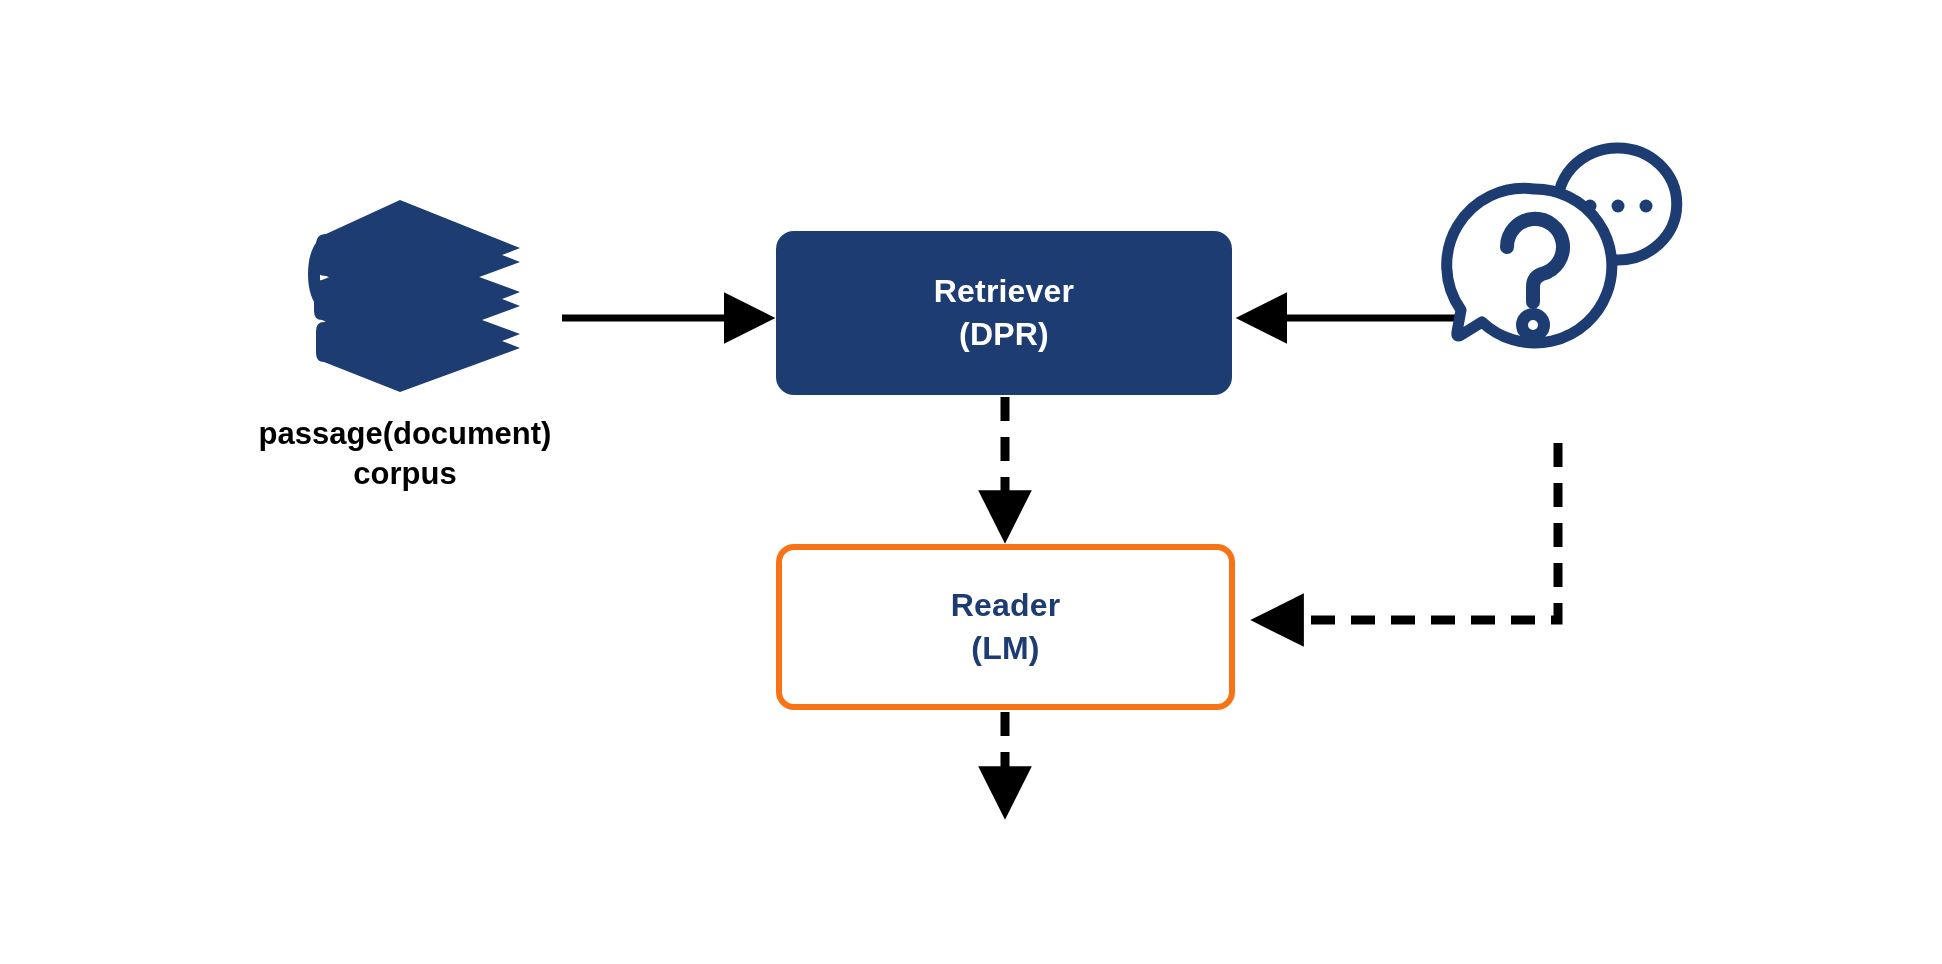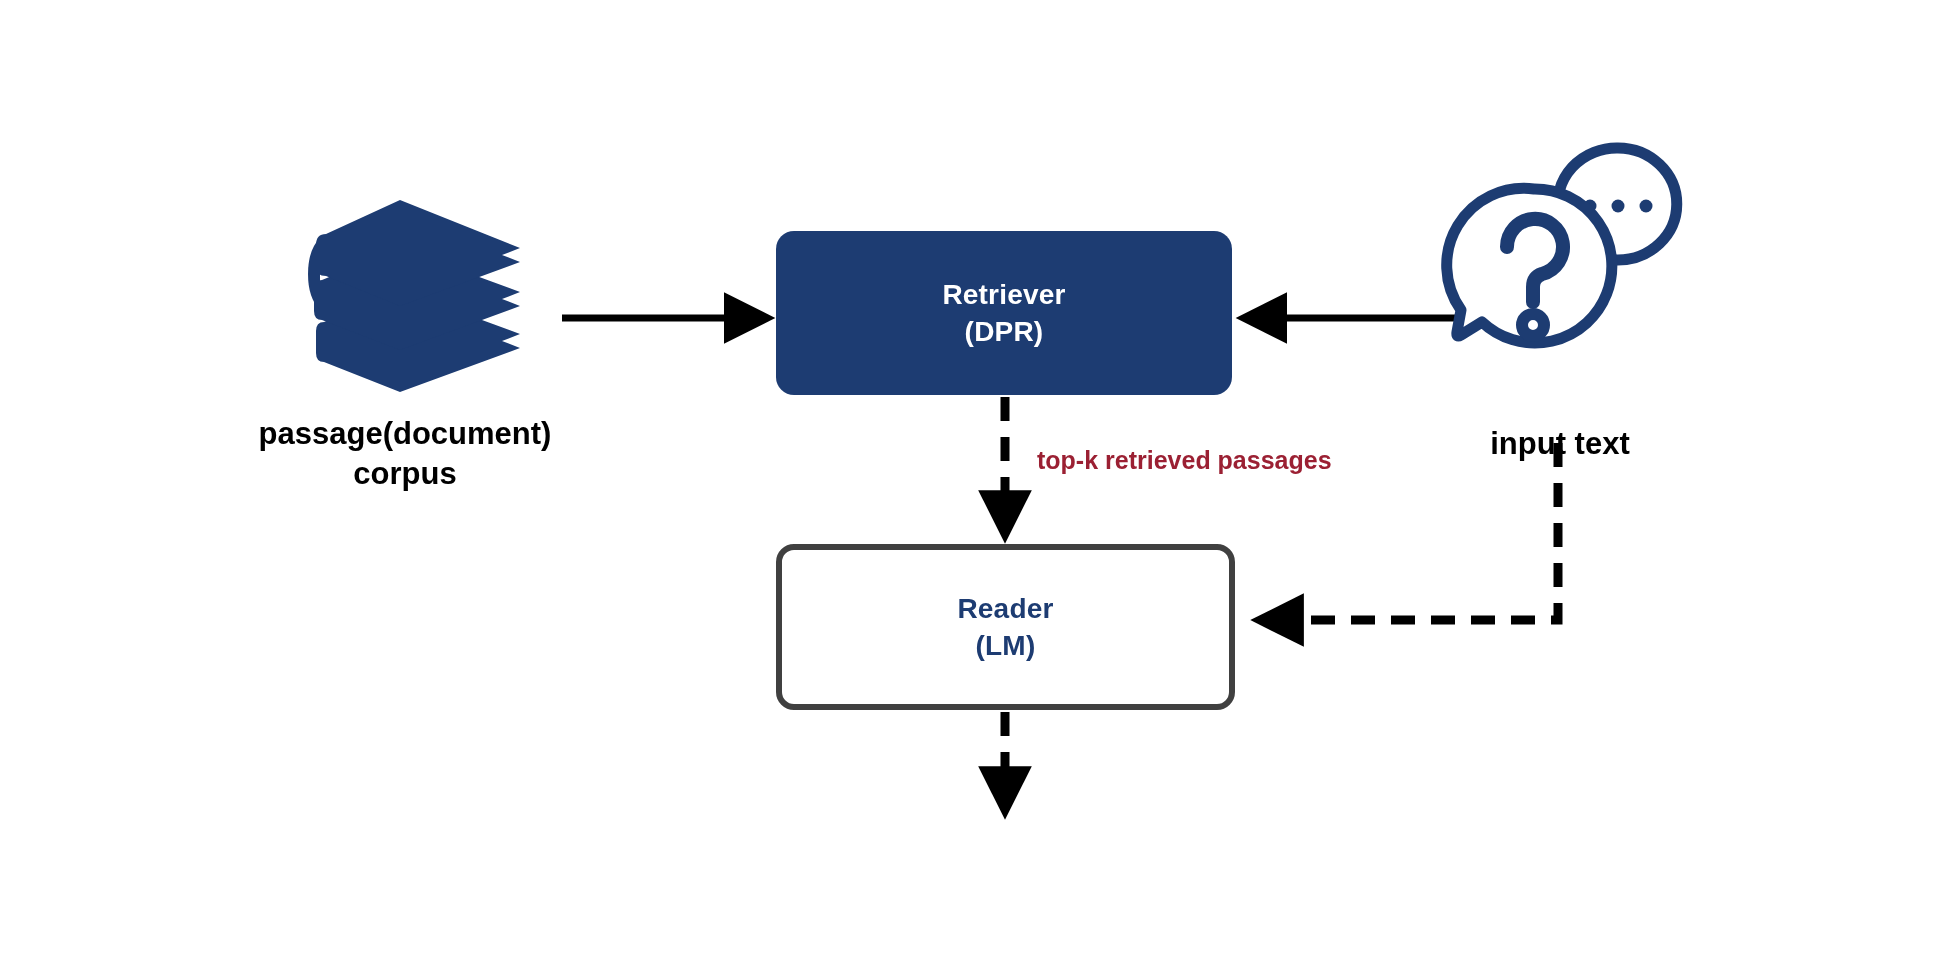--- a/index.html
+++ b/index.html
@@ -44,25 +44,25 @@
     height: 164px;
     background: #1d3c72;
     color: #ffffff;
   }
   #reader-box {
     left: 776px;
     top: 544px;
     width: 459px;
     height: 166px;
     background: #ffffff;
-    border: 6px solid #404040;
+    border: 6px solid #f97316;
     color: #1d3c72;
   }
   .node-line {
-    font-size: 28px;
+    font-size: 32px;
     font-weight: bold;
     line-height: 1.33;
     letter-spacing: .2px;
   }
 
   
   .label {
     position: absolute;
     text-align: center;
     color: #000000;
@@ -195,18 +195,16 @@
   </div>
 
   <div class="node-box" id="reader-box">
     <div class="node-line">Reader</div>
     <div class="node-line">(LM)</div>
   </div>
 
   <div class="label" id="corpus-label">passage(document)
 corpus</div>
 
-  <div class="label" id="input-text-label">input text</div>
-
-
-  <div id="topk-label">top-k retrieved passages</div>
+
+
 
 </div>
 
 </body></html>

